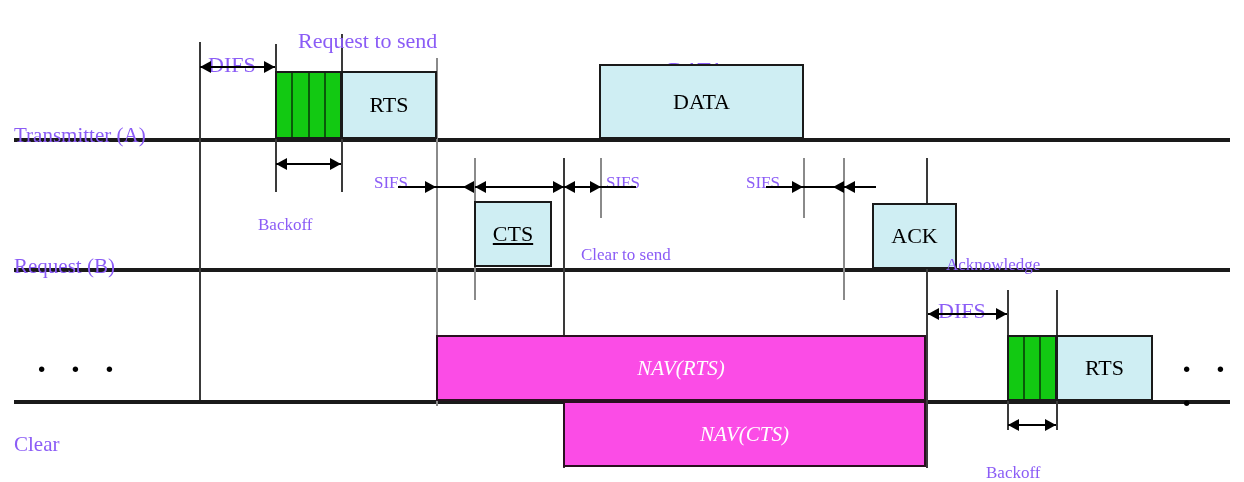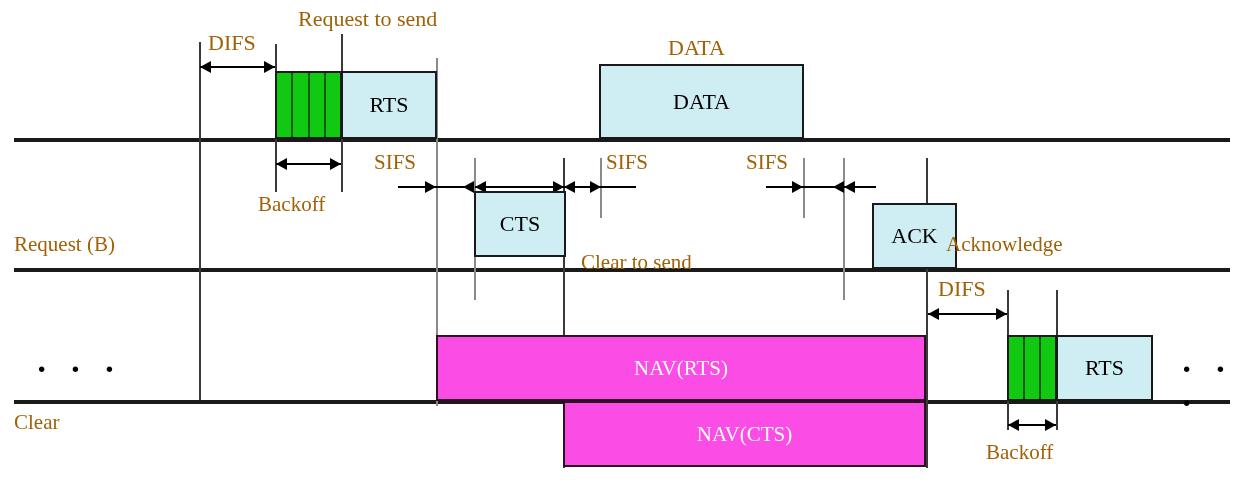--- a/index.html
+++ b/index.html
@@ -3,31 +3,31 @@
 <meta charset="utf-8">
 <style>
   html,body{margin:0;padding:0;background:#ffffff;}
   body{font-family:"Liberation Serif","DejaVu Serif",serif;}
   #stage{position:relative;width:1244px;height:482px;background:#ffffff;overflow:hidden;}
 
   .tline{position:absolute;background:#1a1a1a;height:4px;}
   .vtick{position:absolute;width:2px;background:#3a3a3a;}
   .vtick.gray{background:#8a8a8a;}
 
-  .lbl{position:absolute;color:#a16207;white-space:nowrap;line-height:1;}
+  .lbl{position:absolute;color:#8b5cf6;white-space:nowrap;line-height:1;margin-top:22px;}
   .lbl-row{font-size:21px;}
   .lbl-top{font-size:22px;}
-  .lbl-mid{font-size:21px;}
+  .lbl-mid{font-size:17px;}
 
   .frame{position:absolute;box-sizing:border-box;border:2px solid #1a1a1a;
          background:#cfeef3;display:flex;align-items:center;justify-content:center;
          font-size:22px;color:#000;}
   .nav{position:absolute;box-sizing:border-box;border:2px solid #2a1020;
        background:#fb4ce6;display:flex;align-items:center;justify-content:center;
-       font-size:21px;color:#ffffff;}
+       font-size:21px;color:#ffffff;font-style:italic;}
   .backoff{position:absolute;box-sizing:border-box;border:2px solid #1a1a1a;
            background:#12c912;display:flex;}
   .backoff .slot{flex:1 1 auto;border-right:2px solid #0a5a0a;box-sizing:border-box;}
   .backoff .slot:last-child{border-right:none;}
 
   .arrowrow{position:absolute;height:2px;background:#000;}
   .ah{position:absolute;width:0;height:0;border-top:6px solid transparent;
       border-bottom:6px solid transparent;}
   .ah.left{border-right:11px solid #000;}
   .ah.right{border-left:11px solid #000;}
@@ -36,20 +36,21 @@
 </style>
 </head>
 <body>
 
 <div id="stage">
 
   <div class="tline" style="left:14px;top:138px;width:1216px;"></div>
   <div class="tline" style="left:14px;top:268px;width:1216px;"></div>
   <div class="tline" style="left:14px;top:400px;width:1216px;"></div>
 
+  <div class="lbl lbl-row" style="left:14px;top:103px;">Transmitter (A)</div>
   <div class="lbl lbl-row" style="left:14px;top:234px;">Request (B)</div>
   <div class="lbl lbl-row" style="left:14px;top:412px;">Clear</div>
 
   <div class="dots" style="left:36px;top:352px;">· · ·</div>
 
   <div class="vtick" style="left:199px;top:42px;height:358px;"></div>
 
   <div class="vtick" style="left:275px;top:44px;height:148px;"></div>
 
   <div class="vtick" style="left:341px;top:34px;height:158px;"></div>
@@ -113,22 +114,22 @@
   <div class="ah right" style="left:590px;top:181px;"></div>
 
   <div class="lbl lbl-mid" style="left:746px;top:152px;">SIFS</div>
   <div class="arrowrow" style="left:766px;top:186px;width:78px;"></div>
   <div class="ah right" style="left:792px;top:181px;"></div>
   <div class="ah left" style="left:833px;top:181px;"></div>
 
   <div class="arrowrow" style="left:844px;top:186px;width:32px;"></div>
   <div class="ah left" style="left:844px;top:181px;"></div>
 
-  <div class="frame" style="left:474px;top:191px;width:92px;height:66px;">CTS</div>
-  <div class="lbl lbl-mid" style="left:581px;top:252px;">Clear to send</div>
+  <div class="frame" style="left:474px;top:201px;width:78px;height:66px;text-decoration:underline;">CTS</div>
+  <div class="lbl lbl-mid" style="left:581px;top:224px;">Clear to send</div>
   <div class="frame" style="left:843px;top:203px;width:85px;height:66px;margin-left:29px;">ACK</div>
   <div class="lbl lbl-mid" style="left:946px;top:234px;">Acknowledge</div>
 
   <div class="lbl lbl-top" style="left:938px;top:278px;">DIFS</div>
   <div class="arrowrow" style="left:928px;top:313px;width:79px;"></div>
   <div class="ah left" style="left:928px;top:308px;"></div>
   <div class="ah right" style="left:996px;top:308px;"></div>
 
   <div class="nav" style="left:436px;top:335px;width:490px;height:66px;">NAV(RTS)</div>
   <div class="nav" style="left:563px;top:401px;width:363px;height:66px;">NAV(CTS)</div>

